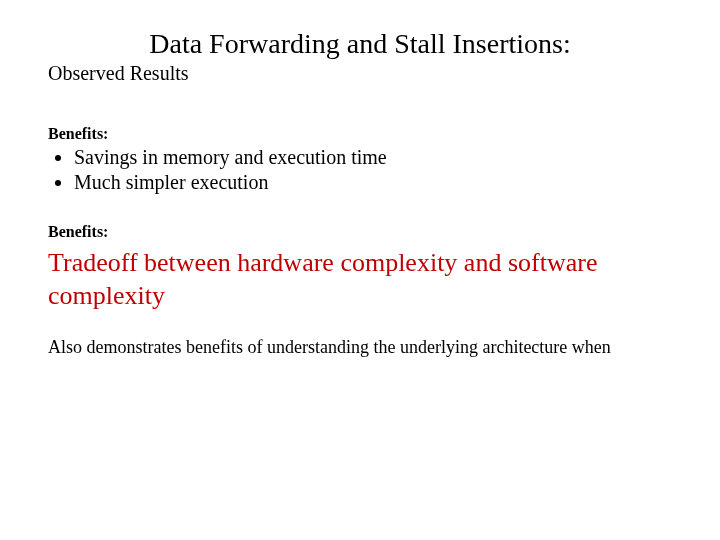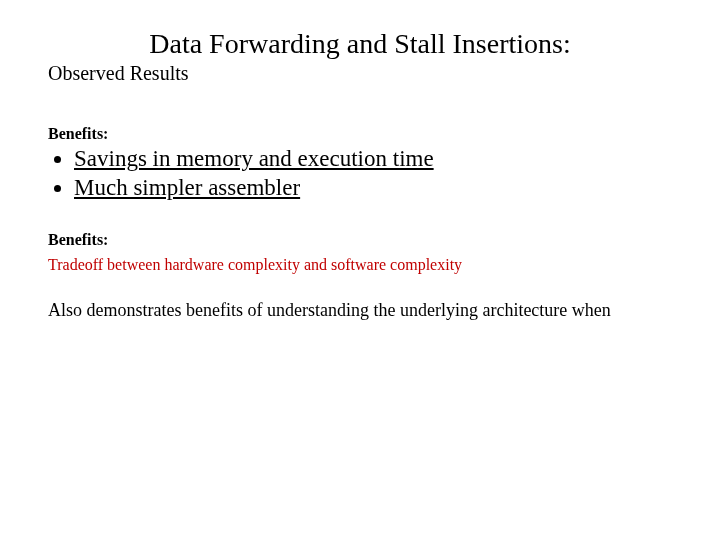--- a/index.html
+++ b/index.html
@@ -30,30 +30,29 @@
     font-weight: normal;
   }
   .section-heading {
     font-weight: bold;
     font-size: 16px;
     margin: 0 0 2px 0;
   }
   ul.bullets {
     margin: 0 0 28px 0;
     padding-left: 26px;
-    font-size: 23px;
-    text-decoration: underline;
+    font-size: 20px;
   }
   ul.bullets li {
     margin: 0;
     line-height: 1.25;
   }
   .tradeoff {
     color: #c00000;
-    font-size: 16px;
+    font-size: 26px;
     margin: 6px 0 24px 0;
     line-height: 1.25;
   }
   .closing {
     font-size: 18px;
     margin: 0;
     line-height: 1.25;
     font-family: Liberation Serif, serif;
   }
   .closing-indent {
@@ -64,21 +63,21 @@
 <body>
 
 <div class="slide">
 
   <div class="title">Data Forwarding and Stall Insertions:</div>
   <div class="subtitle">Observed Results</div>
 
   <div class="section-heading">Benefits:</div>
   <ul class="bullets">
     <li>Savings in memory and execution time</li>
-    <li>Much simpler assembler</li>
+    <li>Much simpler execution</li>
   </ul>
 
   <div class="section-heading">Benefits:</div>
 
   <div class="tradeoff">Tradeoff between hardware complexity and software complexity</div>
 
   <div class="closing">
     <span>Also demonstrates benefits of understanding the underlying architecture when</span><br>
   </div>
 

